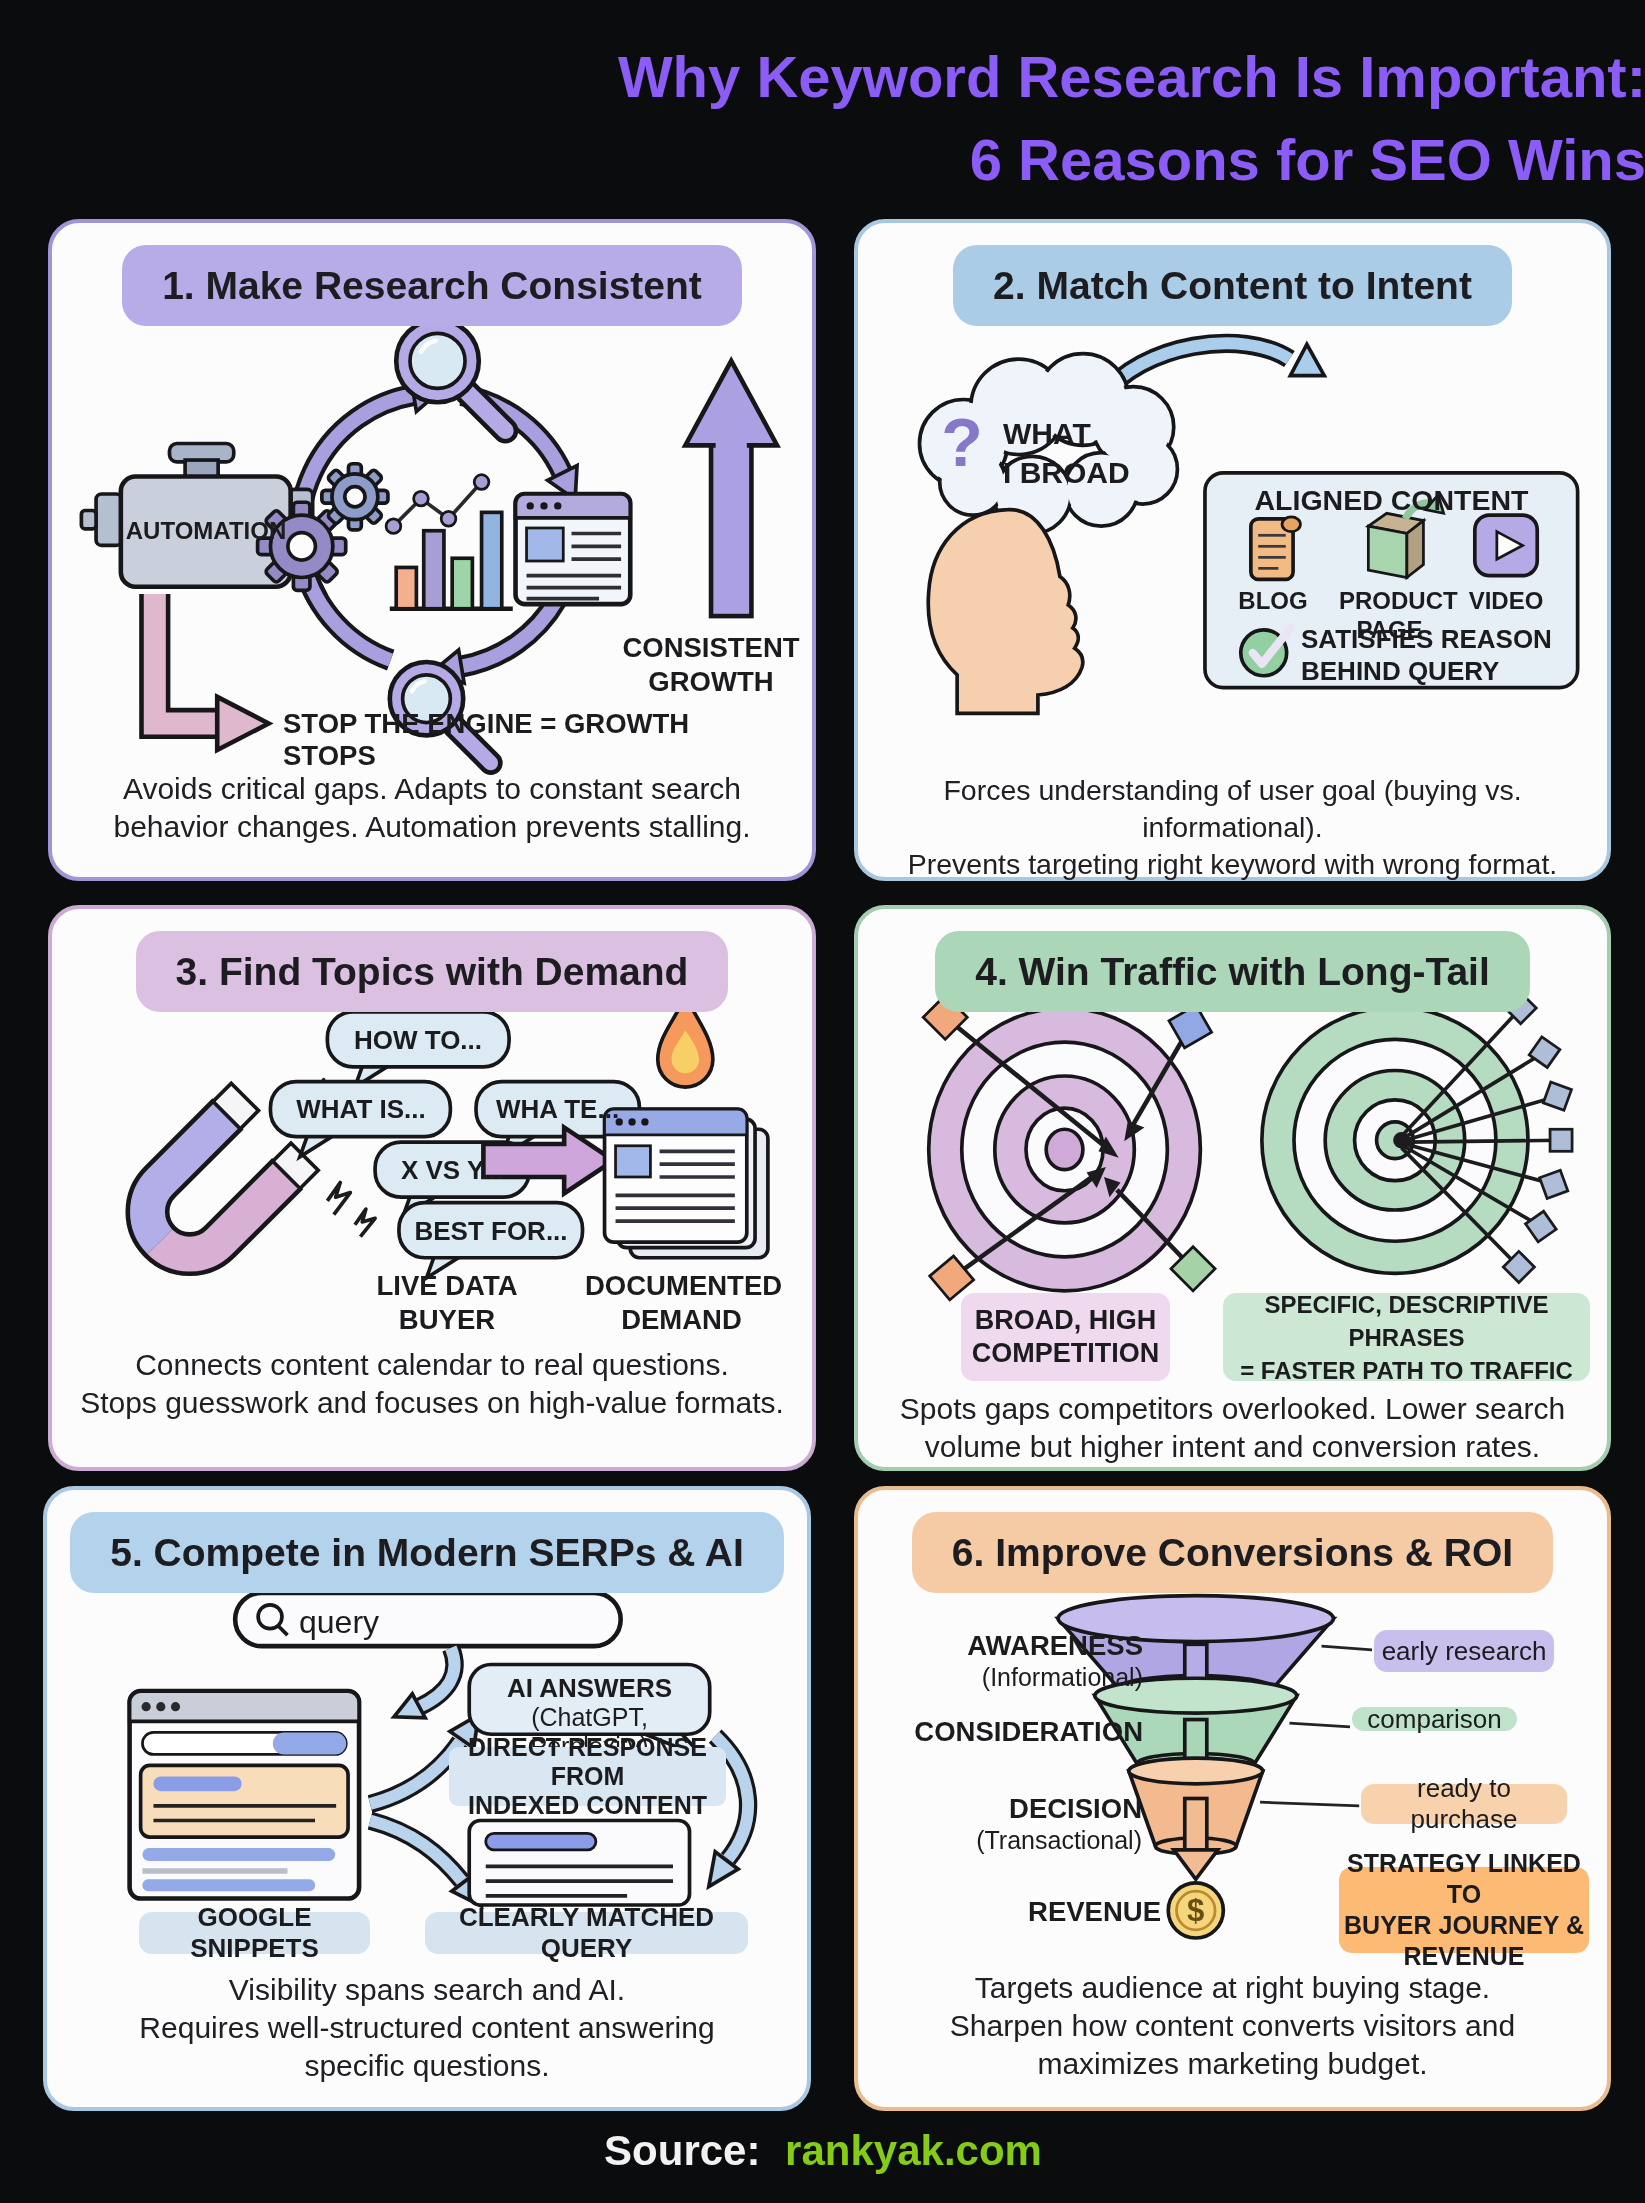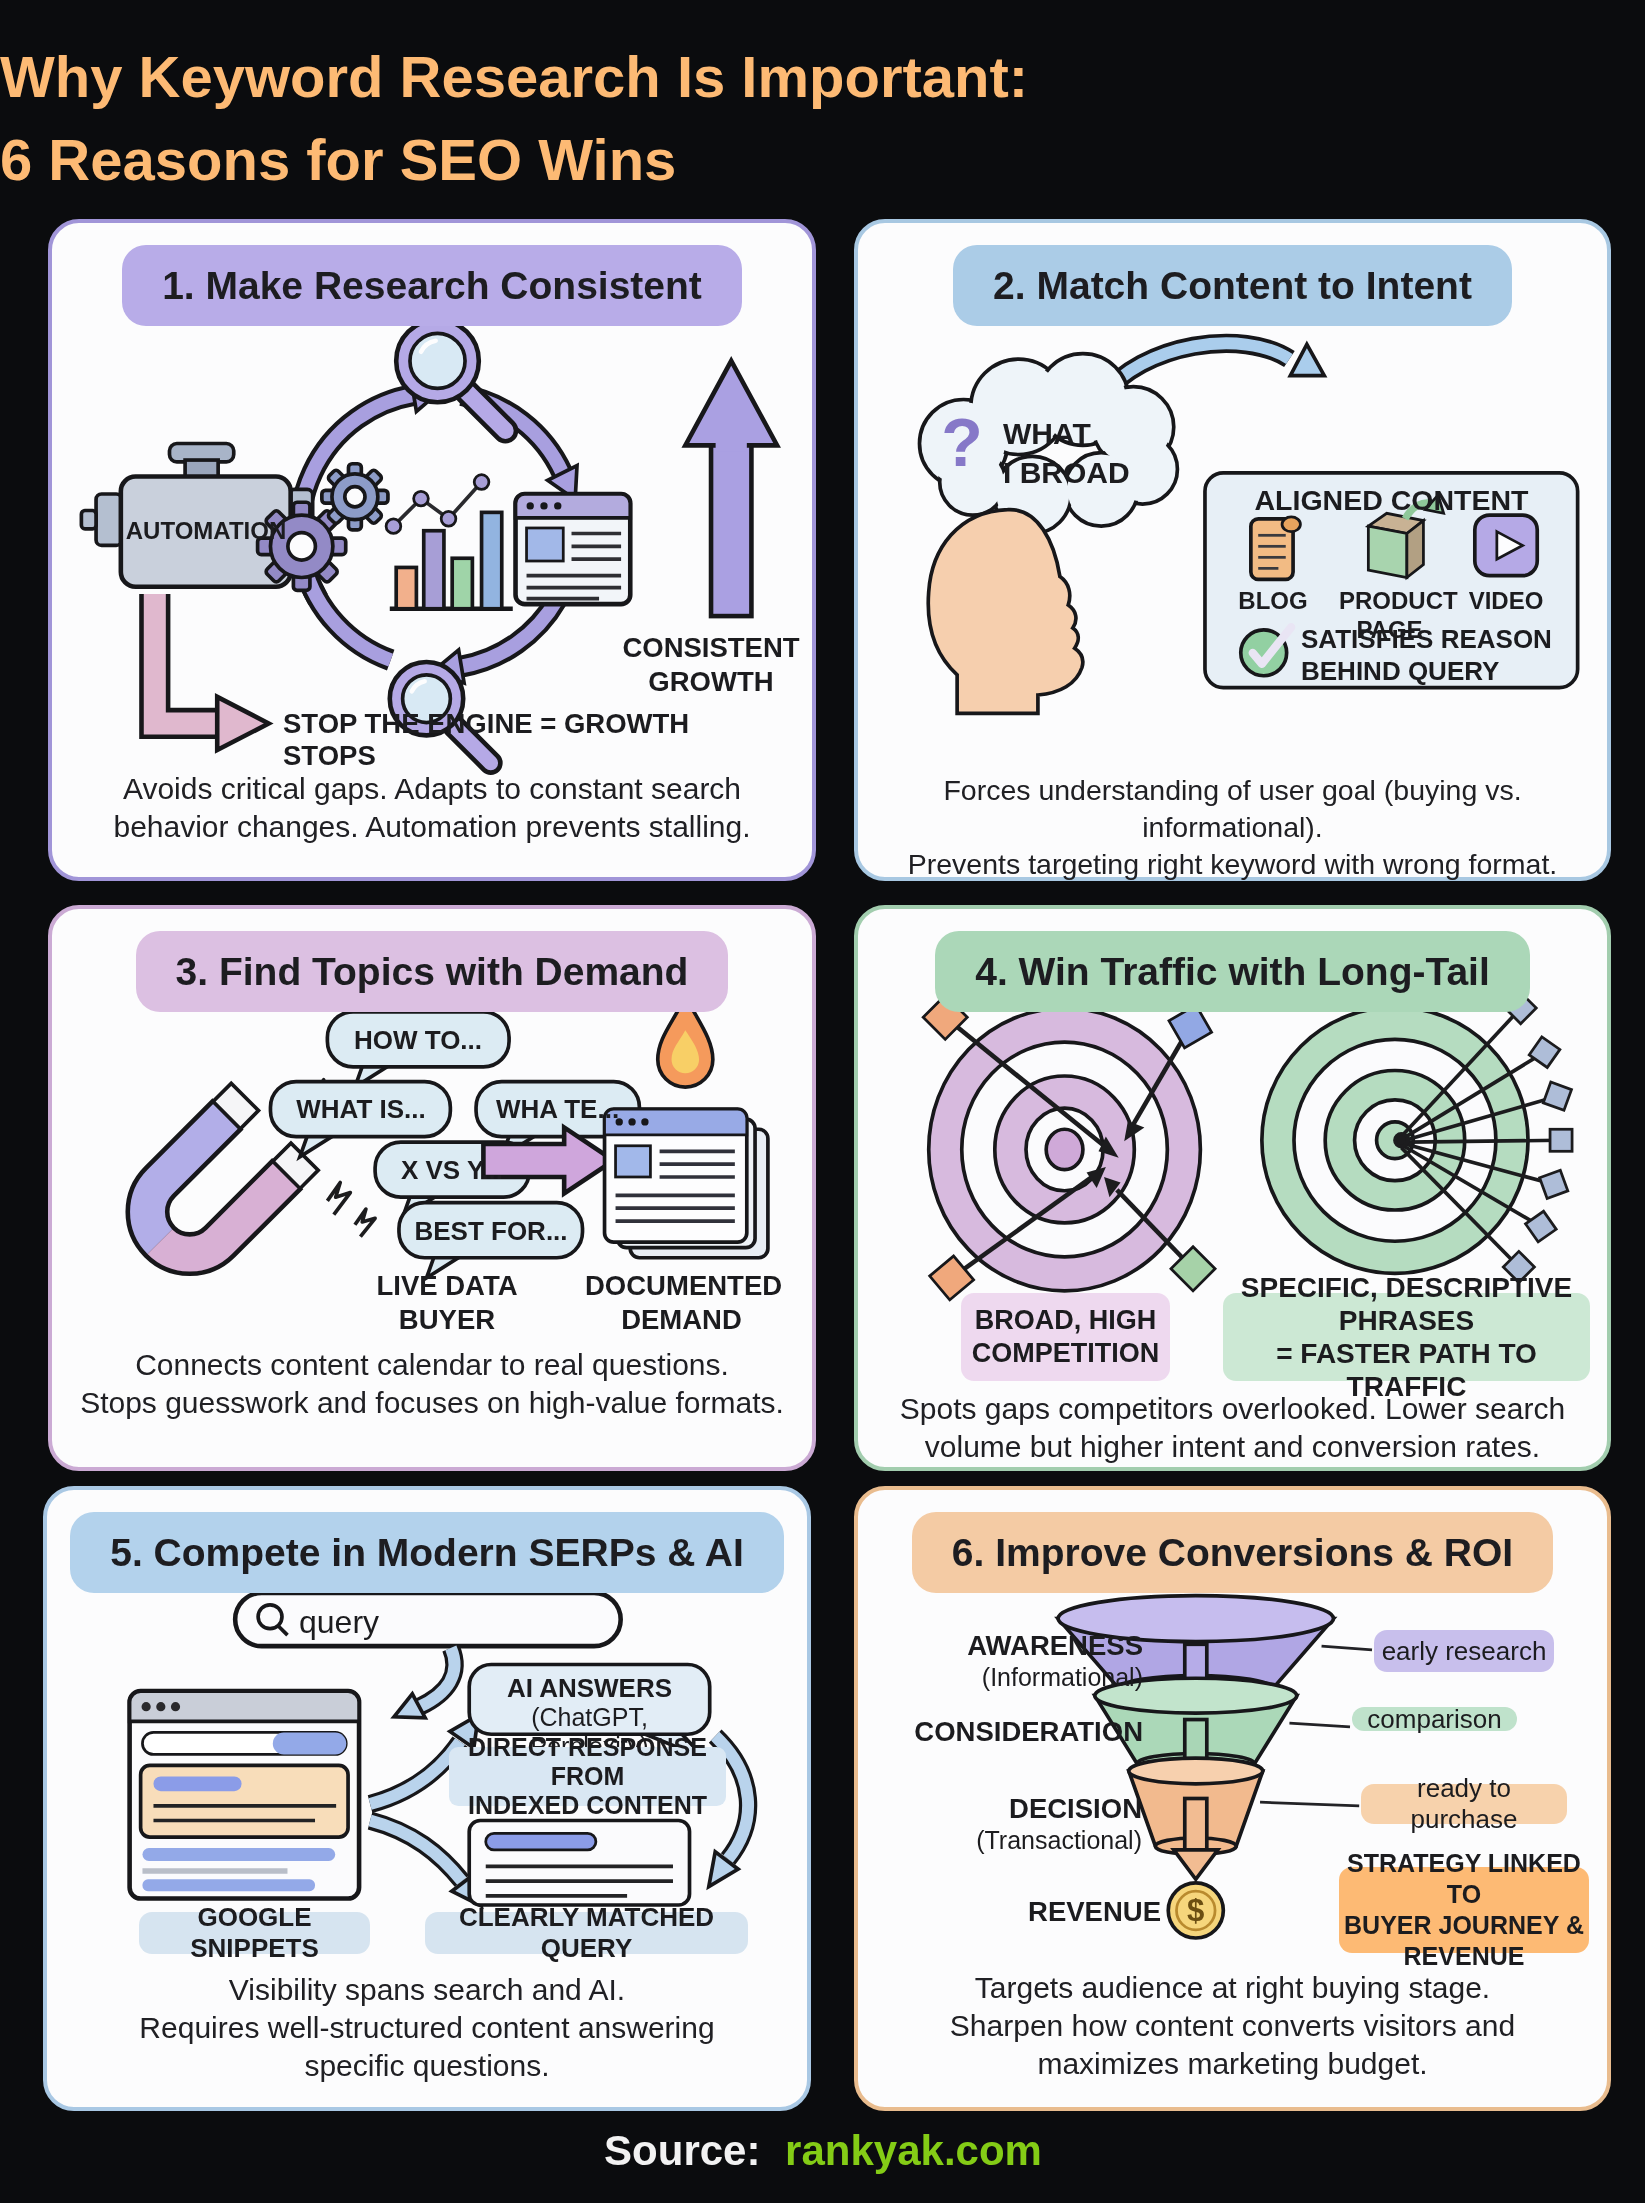--- a/index.html
+++ b/index.html
@@ -1,18 +1,18 @@
 <!DOCTYPE html>
 <html style="font-size:14.7px"><head>
 <meta charset="utf-8">
 <style>
   html,body{margin:0;padding:0;}
   body{width:1646px;height:2204px;background:#0b0c0e;position:relative;
        font-family:"Liberation Sans","DejaVu Sans",sans-serif;overflow:hidden;}
-  .title{position:absolute;left:0;right:0;top:35px;text-align:left;color:#fdba74;
+  .title{position:absolute;left:0;right:0;top:35px;text-align:right;color:#8b5cf6;
          font-weight:700;font-size:58px;line-height:83px;letter-spacing:0px;}
   .panel{position:absolute;background:#fcfcfd;border:4.6px solid var(--bd);border-radius:31px;}
   .ph-wrap{position:absolute;top:22px;left:0;right:0;display:flex;justify-content:center;text-align:center;}
   .ph{background:var(--hd);border-radius:24px;padding:0 40px;height:81px;line-height:81px;
       font-weight:700;font-size:39px;color:#1d1d21;white-space:nowrap;}
   .art{position:absolute;left:0;top:0;width:100%;height:100%;}
   .lbl{position:absolute;font-weight:700;color:#1c1c1f;text-align:center;}
   .lbl.left{text-align:left;} .lbl.right{text-align:right;}
   .lbl.reg{font-weight:400;}
   .pill{position:absolute;border-radius:13px;display:flex;align-items:center;justify-content:center;
@@ -377,21 +377,21 @@
       <circle cx="592" cy="252" r="7" fill="#1c1c1e"></circle>
     </g>
   </svg>
   <div class="ph-wrap">
       <div class="ph">4. Win Traffic with Long-Tail</div>
     </div>
   <div class="pill" style="left:103px;top:384px;width:209px;height:88px;background:#eed9ef;font-size:27px;line-height:33px;flex-direction:column;">
     <div>BROAD, HIGH</div>
     <div>COMPETITION</div>
   </div>
-  <div class="pill" style="left:365px;top:384px;width:367px;height:88px;background:#cce8d4;font-size:28px;line-height:33px;flex-direction:column;">
+  <div class="pill" style="left:365px;top:384px;width:367px;height:88px;background:#cce8d4;font-size:24px;line-height:33px;flex-direction:column;">
     <div>SPECIFIC, DESCRIPTIVE PHRASES</div>
     <div>= FASTER PATH TO TRAFFIC</div>
   </div>
   <div class="desc" style="top:481px;">
     <div>Spots gaps competitors overlooked. Lower search</div>
     <div>volume but higher intent and conversion rates.</div>
   </div>
 </section>
 
 <section class="panel" style="left:43px;top:1486px;width:760px;height:617px;--bd:#a9c8e4;--hd:#b3d2ec;">

